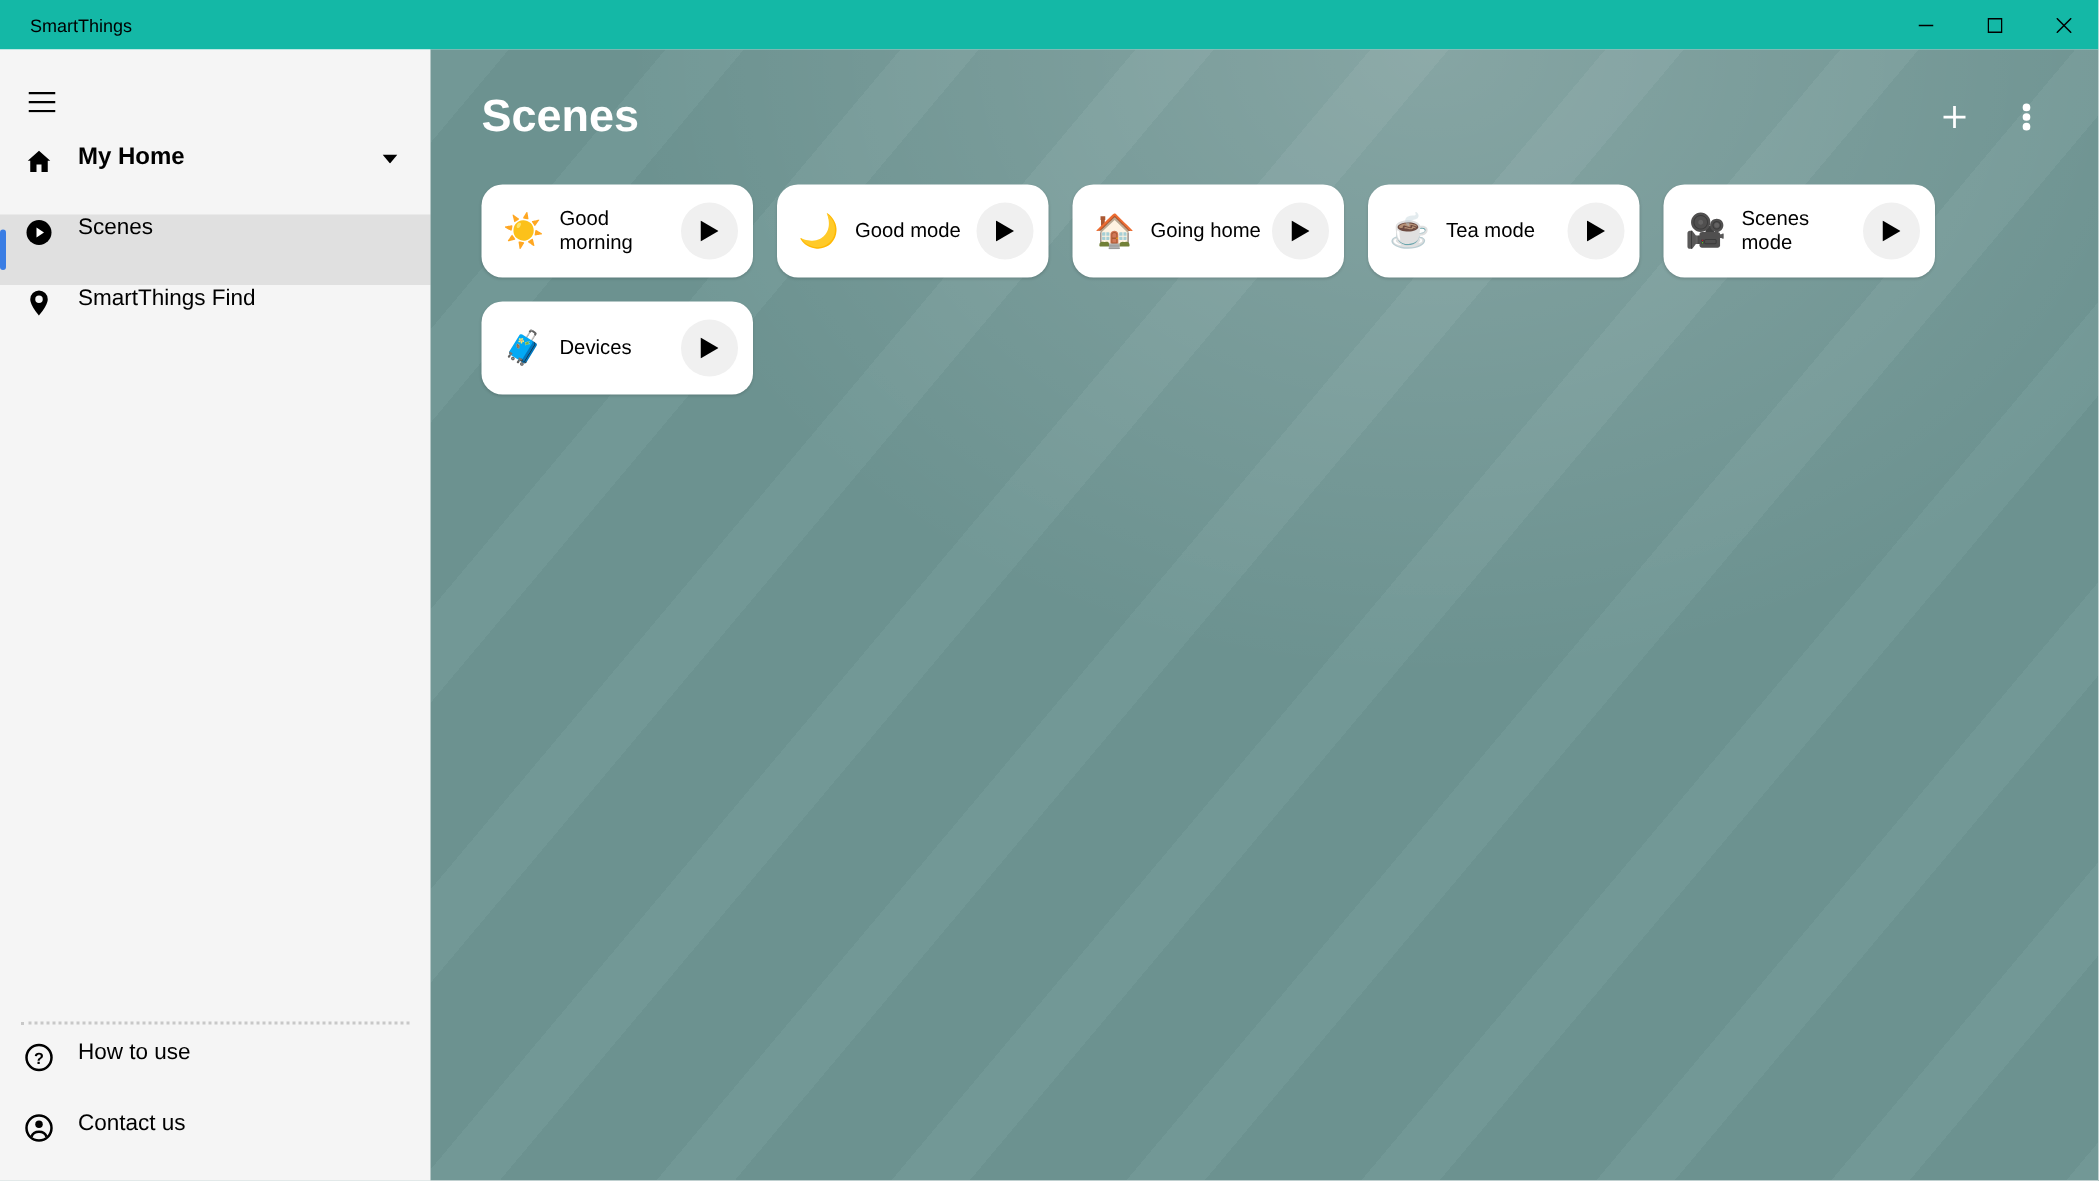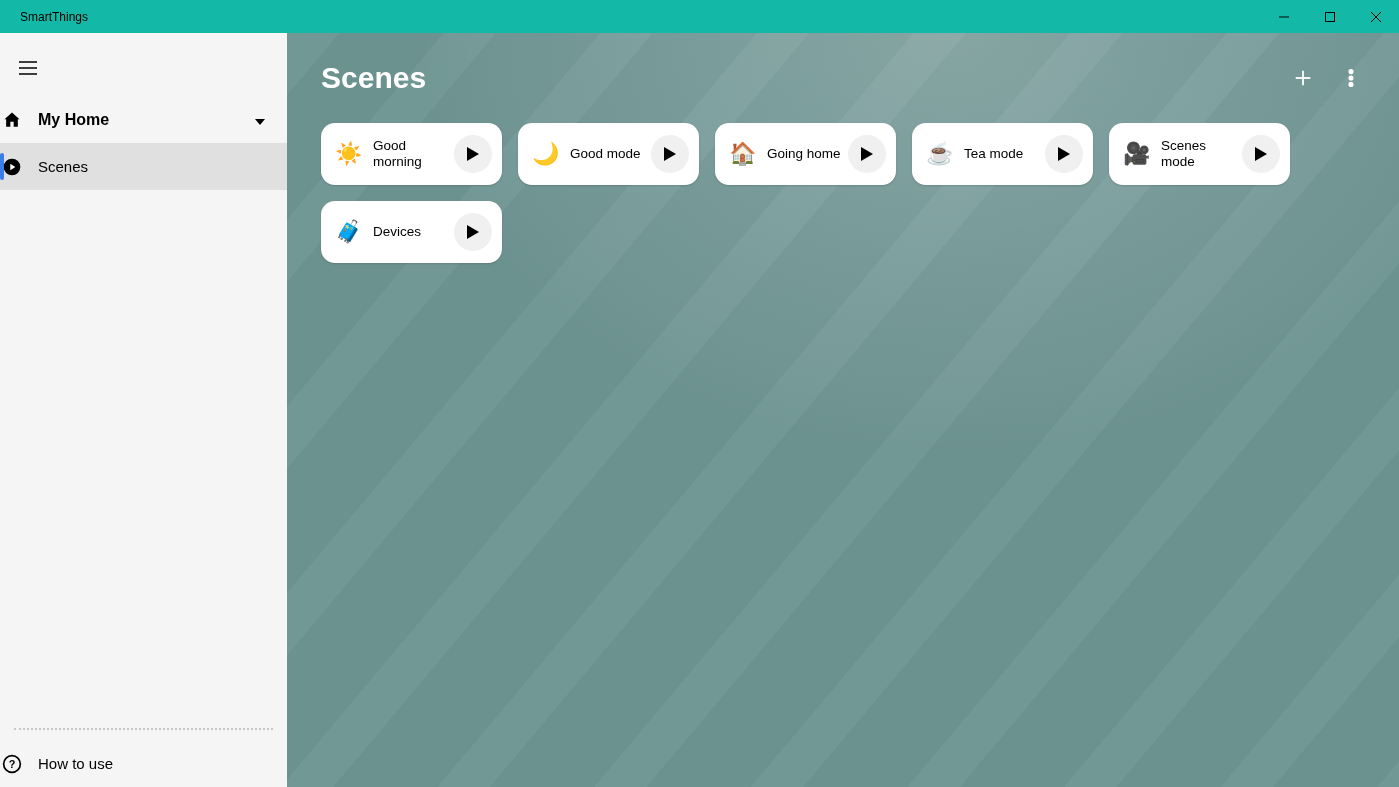--- a/index.html
+++ b/index.html
@@ -47,22 +47,22 @@
     width: 48px; height: 40px;
     display: flex; align-items: center; justify-content: center;
     cursor: pointer;
     margin-bottom: 8px;
     margin-left: 4px;
   }
   .hamburger svg { stroke: #000; stroke-width: 1.5; }
 
   .nav-item {
     display: flex;
-    align-items: center;
     height: 47px;
+    padding-left: 14px;
     cursor: pointer;
     position: relative;
   }
   .nav-item .nav-icon {
     width: 24px; height: 24px;
     display: flex; align-items: center; justify-content: center;
     margin-right: 14px;
   }
   .nav-item .nav-icon svg { fill: #000; }
   .nav-item .nav-label { font-size: 15px; }
@@ -230,34 +230,52 @@
     <div class="nav-item active">
       <span class="nav-icon">
         <svg width="20" height="20" viewBox="0 0 24 24">
             <circle cx="12" cy="12" r="10"></circle>
             <path d="M10 8l6 4-6 4z" fill="#fff"></path>
           </svg>
       </span>
       <span class="nav-label">Scenes</span>
     </div>
 
+    <div class="nav-item">
+      <span class="nav-icon">
+        <svg width="20" height="20" viewBox="0 0 24 24">
+            <path d="M12 2a7 7 0 00-7 7c0 5 7 13 7 13s7-8 7-13a7 7 0 00-7-7zm0 4a3 3 0 110 6 3 3 0 010-6z"></path>
+          </svg>
+      </span>
+      <span class="nav-label">SmartThings Find</span>
+    </div>
 
     <div class="sidebar-spacer"></div>
     <hr class="sidebar-divider">
 
     <div class="nav-item">
       <span class="nav-icon">
         <svg width="20" height="20" viewBox="0 0 24 24">
             <circle cx="12" cy="12" r="10" fill="none" stroke="#000" stroke-width="2"></circle>
             <text x="12" y="17" text-anchor="middle" font-size="13" font-weight="bold" fill="#000">?</text>
           </svg>
       </span>
       <span class="nav-label">How to use</span>
     </div>
 
+    <div class="nav-item">
+      <span class="nav-icon">
+        <svg width="20" height="20" viewBox="0 0 24 24">
+            <circle cx="12" cy="12" r="10" fill="none" stroke="#000" stroke-width="2"></circle>
+            <circle cx="12" cy="9" r="3" fill="#000"></circle>
+            <path d="M6 19c1-3 4-4 6-4s5 1 6 4" fill="none" stroke="#000" stroke-width="2"></path>
+          </svg>
+      </span>
+      <span class="nav-label">Contact us</span>
+    </div>
 
   </aside>
 
   <main class="main">
     <div class="content">
       <div class="page-header">
         <h1 class="page-title">Scenes</h1>
         <div class="header-actions">
           <div class="icon-btn">
             <svg width="22" height="22" viewBox="0 0 24 24">

